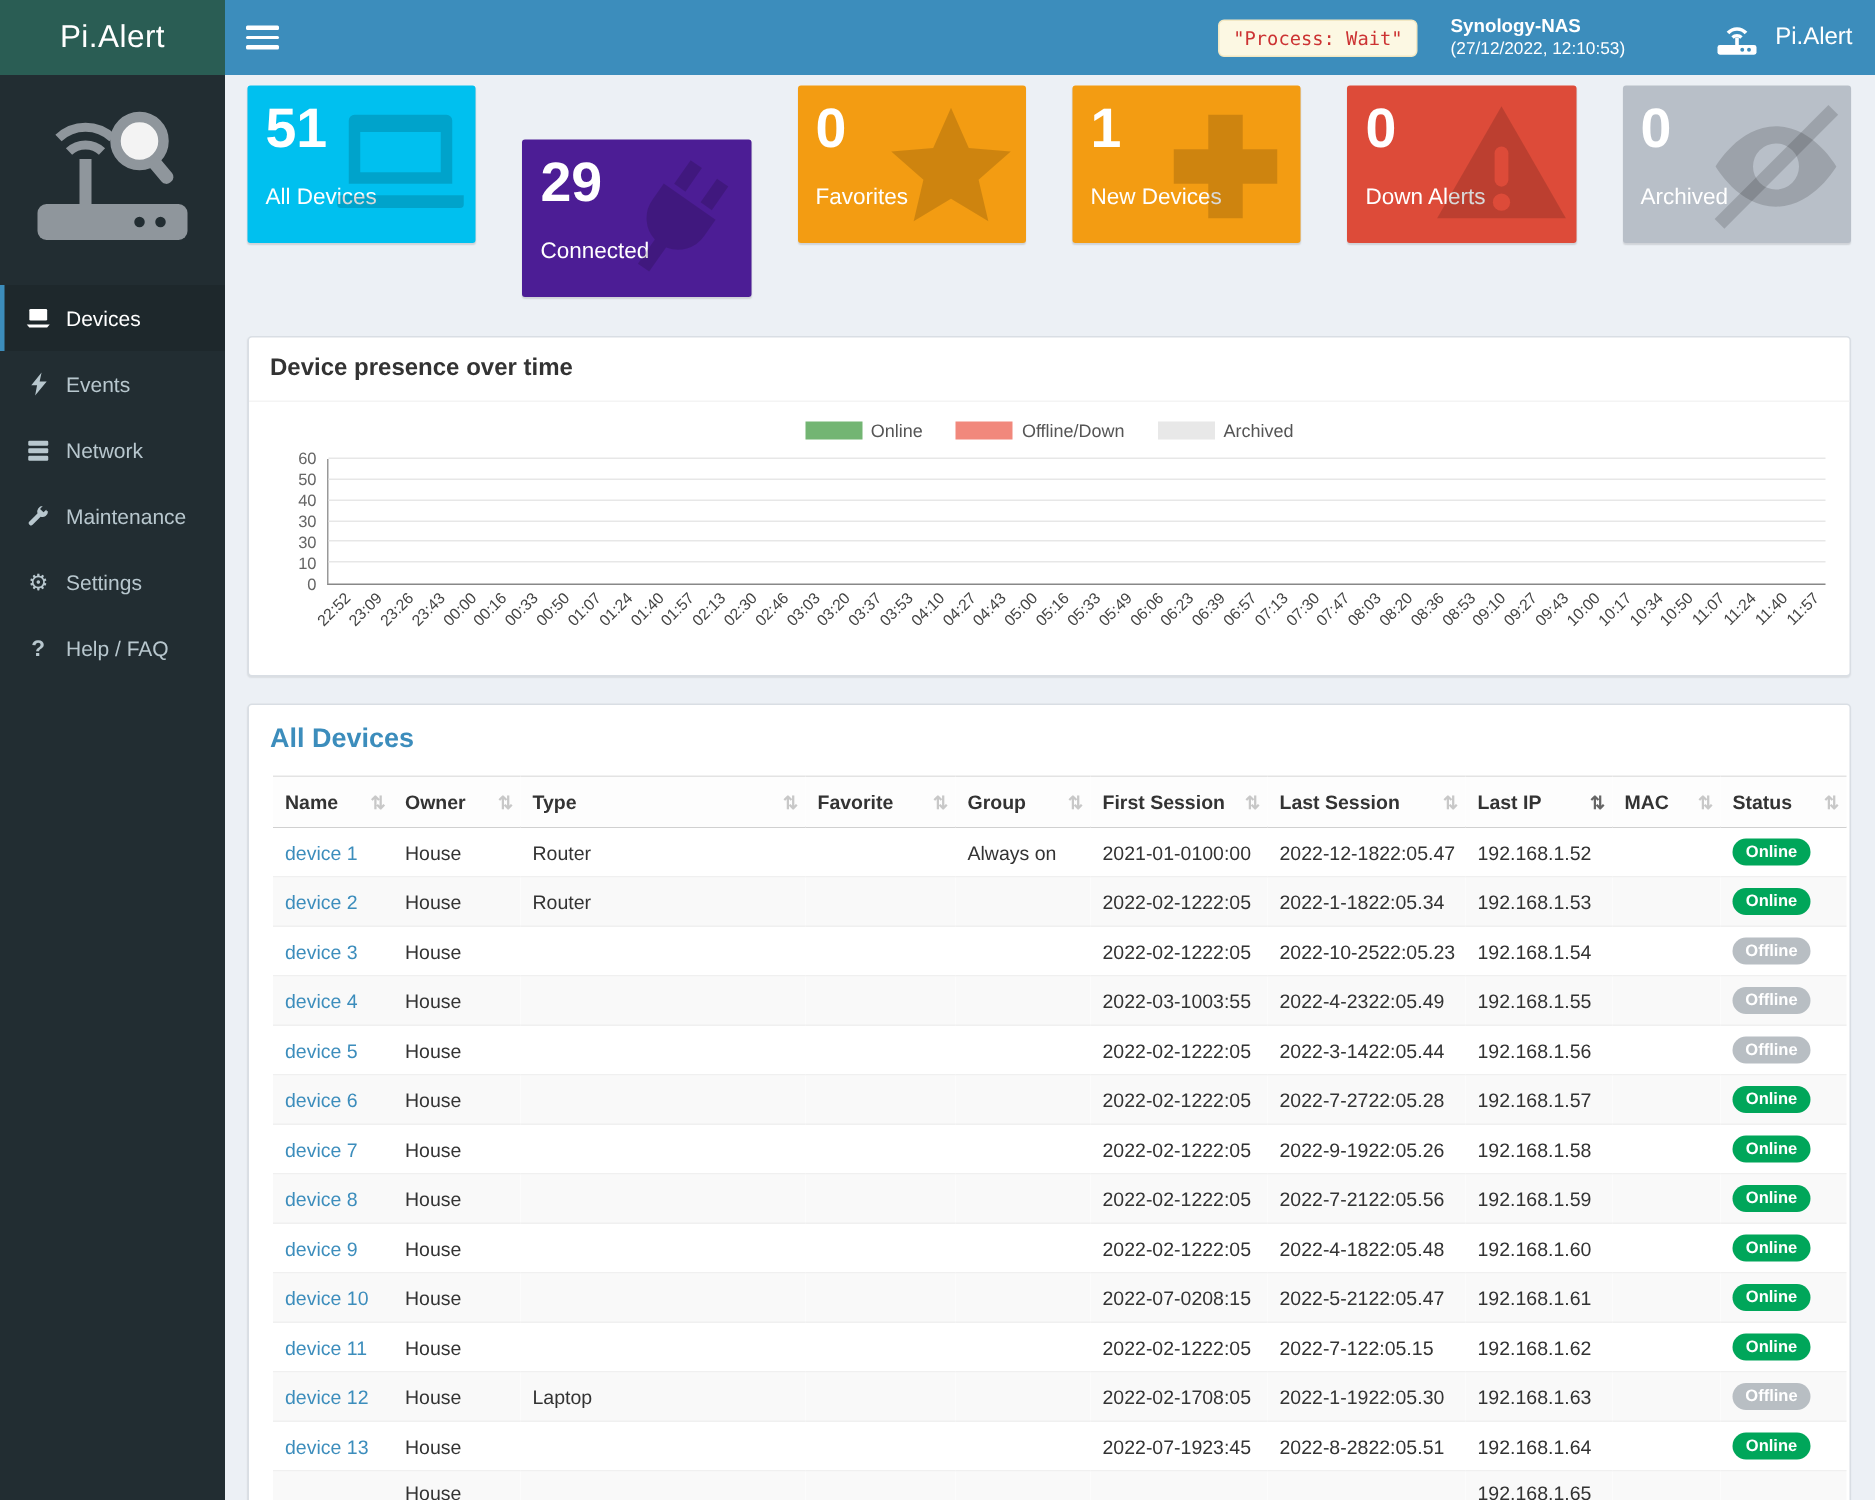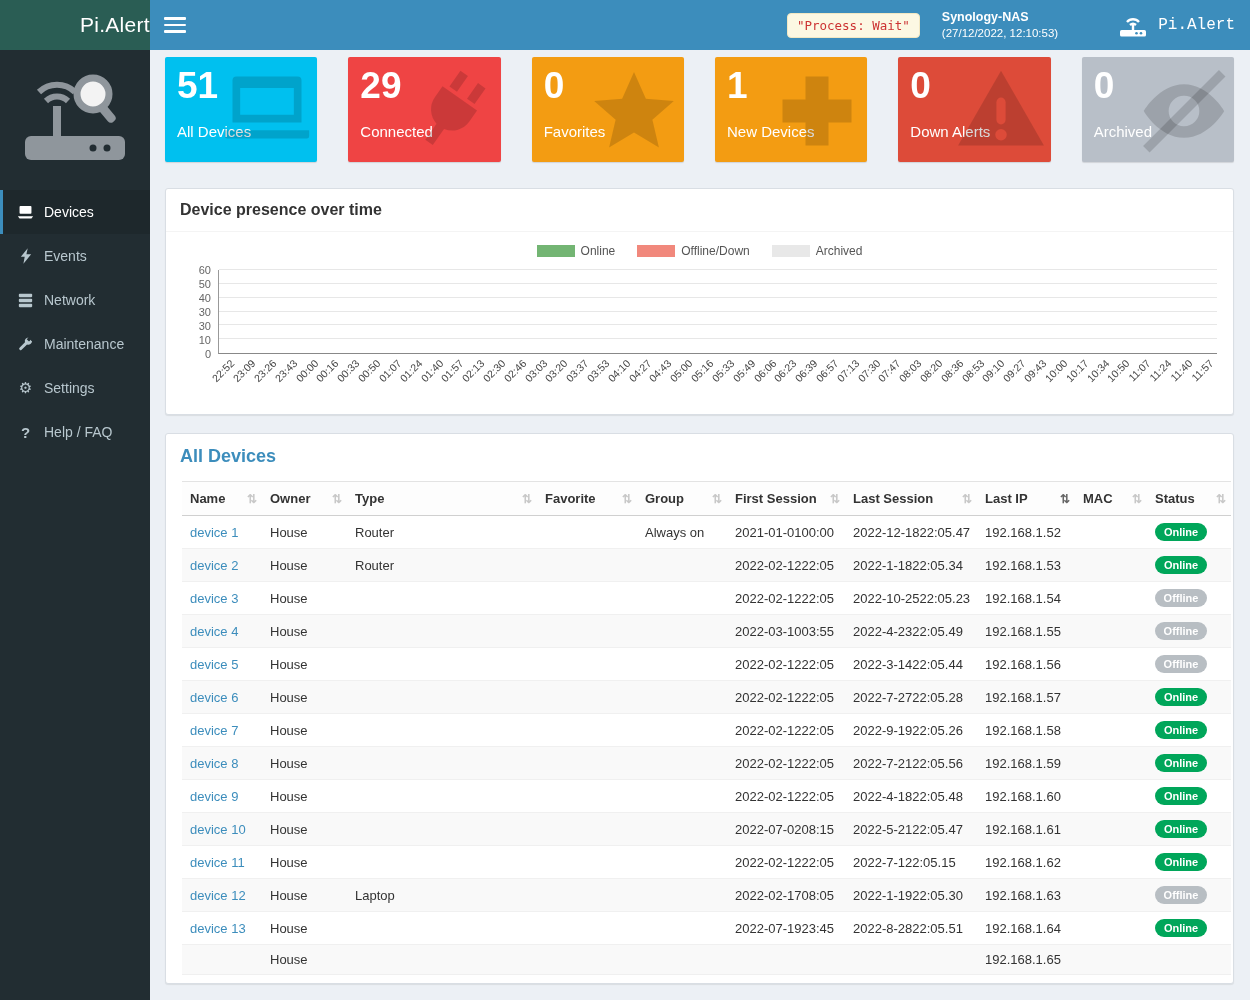--- a/index.html
+++ b/index.html
@@ -6,41 +6,41 @@
   html, body { width: 1250px; height: 1000px; overflow: hidden; }
   body {
     font-family: "Liberation Sans", sans-serif;
     background: #ecf0f5;
     color: #333;
   }
   
   .topbar { position: fixed; top: 0; left: 0; width: 1250px; height: 50px; z-index: 20; }
   .logo-box {
     position: absolute; left: 0; top: 0; width: 150px; height: 50px;
-    background: #2a5d54; color: #fff; display: flex; align-items: center; justify-content: flex-end;
+    background: #2a5d54; color: #fff; display: flex; align-items: center; justify-content: center;
     font-size: 21px; letter-spacing: .3px;
   }
   .logo-box .lt { font-weight: 300; }
   .logo-box .bd { font-weight: 400; }
   .navbar {
     margin-left: 150px; height: 50px; background: #3c8dbc;
     display: flex; align-items: center; padding: 0 15px 0 14px; color: #fff;
   }
   .hamburger { width: 22px; cursor: pointer; display: flex; flex-direction: column; gap: 4px; }
   .hamburger i { display: block; height: 2.5px; background: #fff; border-radius: 1px; }
   .nav-spacer { flex: 1; }
   .proc-badge {
     font-family: "DejaVu Sans Mono", monospace; font-size: 12.5px;
     background: #fcf8e3; color: #cc3333; border: 1px solid #f2e8c3;
     border-radius: 4px; padding: 4px 9px; margin-right: 22px;
   }
   .host-block { text-align: left; margin-right: 60px; line-height: 1.35; }
   .host-name { font-size: 12.5px; font-weight: 700; }
   .host-time { font-size: 11.5px; }
-  .brand-right { display: flex; align-items: center; gap: 10px; font-size: 16px; font-family: Liberation Mono, monospace; }
+  .brand-right { display: flex; align-items: center; gap: 10px; font-size: 16px; }
   .brand-right svg { display: block; }
 
   
   .sidebar {
     position: fixed; left: 0; top: 50px; bottom: 0; width: 150px;
     background: #222d32; z-index: 15;
   }
   .side-logo { height: 140px; display: flex; align-items: center; justify-content: center; }
   .menu { list-style: none; }
   .menu li {
@@ -217,21 +217,21 @@
   <h1 class="page-title">Devices</h1>
 
   <div class="boxes">
     <div class="info-box" style="background: rgb(0, 192, 239);">
       <div class="num">51</div>
       <div class="lbl">All Devices</div>
       <svg class="big-ic" viewBox="0 0 24 24">
         <path d="M3 4a1 1 0 0 1 1-1h16a1 1 0 0 1 1 1v11H3V4zm2 2v7h14V6H5zM1 17h22v1.6a.6.6 0 0 1-.6.6H1.6a.6.6 0 0 1-.6-.6V17z"></path>
       </svg>
     </div>
-    <div class="info-box" style="background: #ef4444;">
+    <div class="info-box" style="background: #4c1d95; margin-top: 36px;">
       <div class="num">29</div>
       <div class="lbl">Connected</div>
       <svg class="big-ic" viewBox="0 0 24 24" style="transform:rotate(35deg);">
         <path d="M8 2h2.4v5H8zM13.6 2H16v5h-2.4zM6.5 8h11v3.5a5.5 5.5 0 0 1-4.3 5.37V22h-2.4v-5.13A5.5 5.5 0 0 1 6.5 11.5V8z"></path>
       </svg>
     </div>
     <div class="info-box" style="background: rgb(243, 156, 18);">
       <div class="num">0</div>
       <div class="lbl">Favorites</div>
       <svg class="big-ic" viewBox="0 0 24 24">

